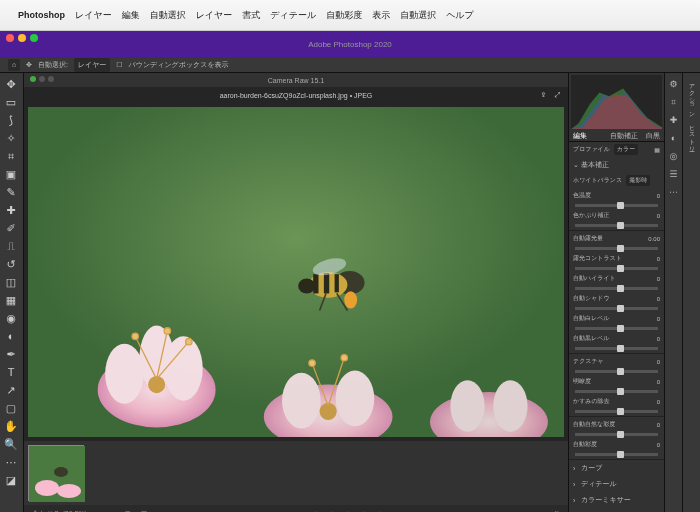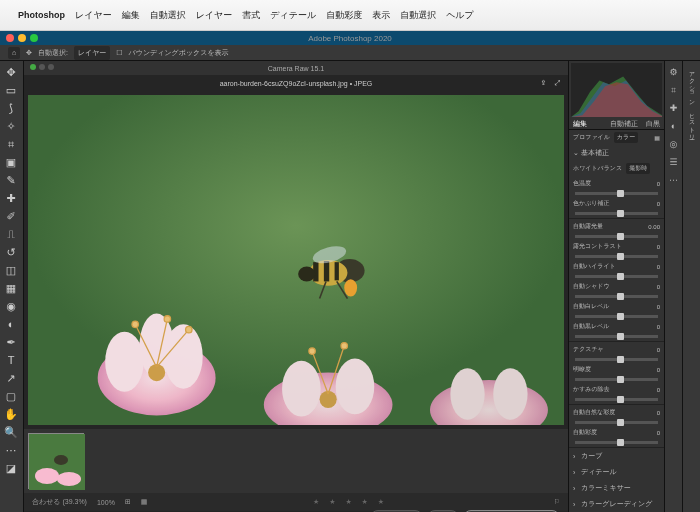--- a/index.html
+++ b/index.html
@@ -1,19 +1,19 @@
 <!DOCTYPE html>
 <html><head>
 <meta charset="utf-8">
 <style>
 *{margin:0;padding:0;box-sizing:border-box;font-family:sans-serif;-webkit-font-smoothing:antialiased}
 body{background:#fff;width:700px;height:512px;overflow:hidden;font-size:9px;color:#ccc}
 .mac-menu{height:31px;background:linear-gradient(#f8f8f8,#ececec);display:flex;align-items:center;gap:10px;padding:0 8px;font-size:9px;color:#222;border-bottom:1px solid #ccc}
 .apple{font-size:10px}
-.ps-title{height:14px;background:#0c4a6e;display:flex;align-items:center;justify-content:center;font-size:8px;color:#999;position:relative}
+.ps-title{height:26px;background:#4c1d95;display:flex;align-items:center;justify-content:center;font-size:8px;color:#999;position:relative}
 .traffic{position:absolute;left:6px;top:3px;display:flex;gap:4px}
 .traffic span{width:8px;height:8px;border-radius:50%}
 .tr{background:#ff5f57}.ty{background:#febc2e}.tg{background:#28c840}
 .ps-chrome{height:calc(512px - 28px - 4px);background:#2a2a2a;display:flex;flex-direction:column}
 .ps-opt{height:16px;background:#383838;border-bottom:1px solid #111;display:flex;align-items:center;gap:6px;padding:0 8px;font-size:7px;color:#bbb}
 .opt-home{width:12px;height:12px;background:#2a2a2a;border-radius:2px;display:flex;align-items:center;justify-content:center}
 .opt-sel{padding:2px 4px;background:#2a2a2a;border-radius:2px}
 .main-row{display:flex;flex:1;min-height:0}
 .toolcol{width:24px;background:#383838;display:flex;flex-direction:column;gap:0;padding:2px 0;border-right:1px solid #111}
 .tool{width:22px;height:18px;display:flex;align-items:center;justify-content:center;font-size:11px;color:#ccc;cursor:pointer}

